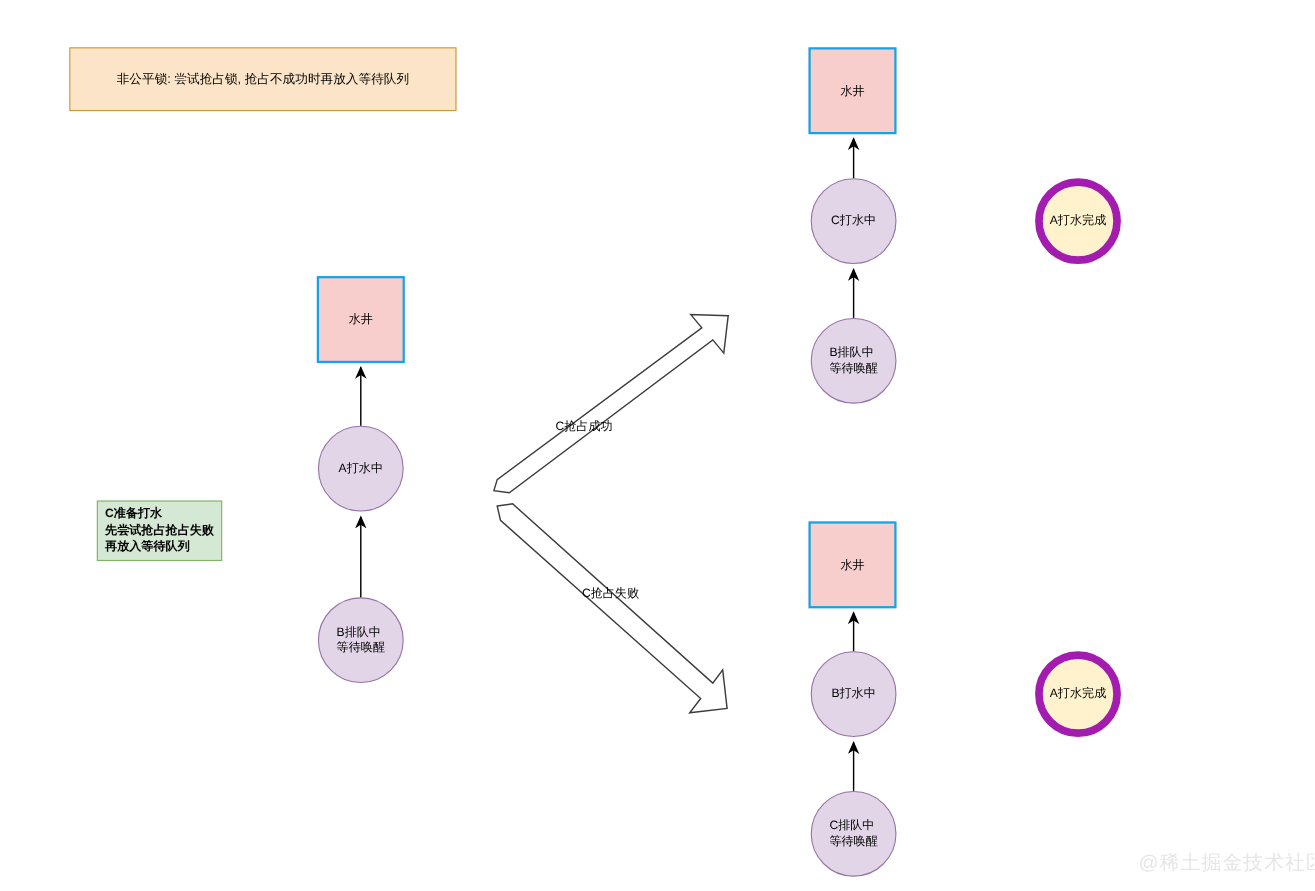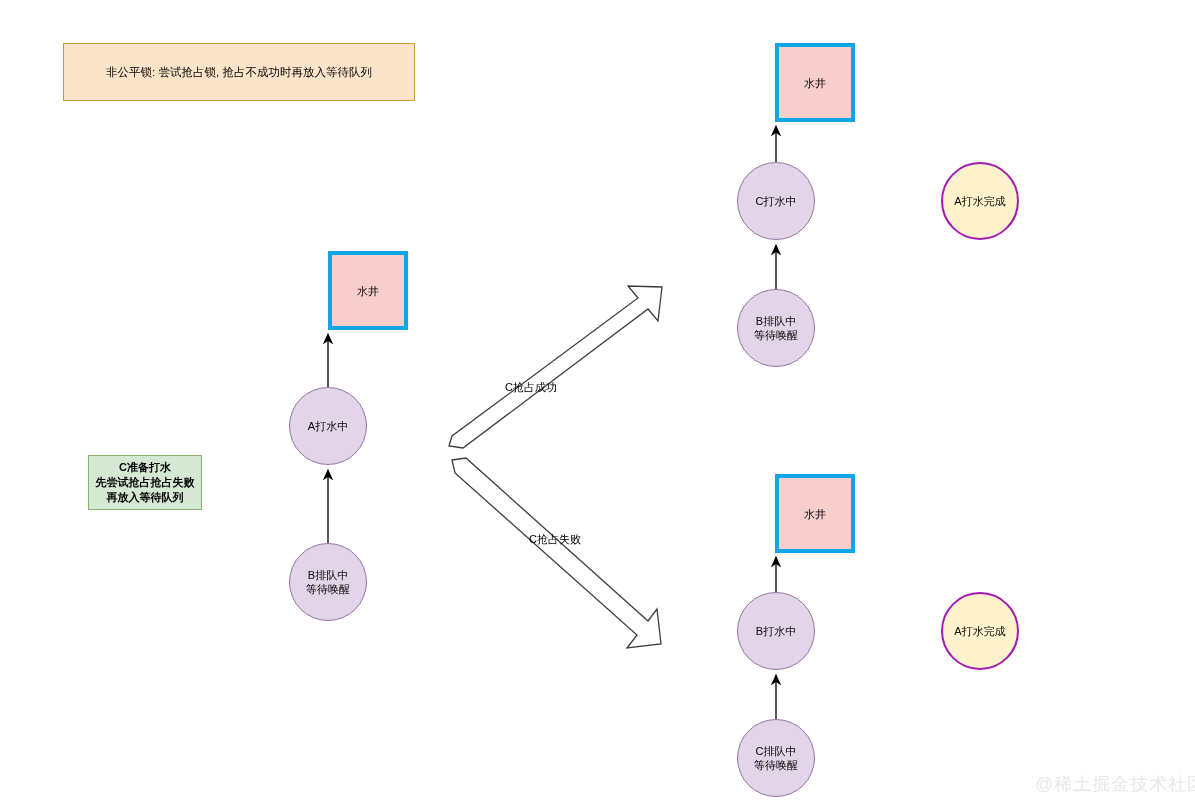--- a/index.html
+++ b/index.html
@@ -16,39 +16,37 @@
     height: 810px;
     background: #ffffff;
     overflow: hidden;
   }
   .node {
     position: absolute;
     box-sizing: border-box;
     display: flex;
     align-items: center;
     justify-content: center;
-    text-align: center;
     font-size: 11px;
     line-height: 14px;
     color: #000000;
     white-space: pre-line;
   }
   .well {
     background: #f8cecc;
-    border: 4px solid #0ea5e9;
-    margin-left: 40px;
+    border: 2px solid #0ea5e9;
   }
   .actor {
     background: #e1d5e7;
     border: 1px solid #9673a6;
     border-radius: 50%;
   }
   .done {
     background: #fff2cc;
-    border: 2px solid #a21caf;
+    border: 7px solid #a21caf;
     border-radius: 50%;
   }
   .note-orange {
     background: #fce4c8;
     border: 1px solid #cc9a33;
     font-size: 11.5px;
   }
   .note-green {
     background: #d5e8d4;
     border: 1px solid #82b366;

